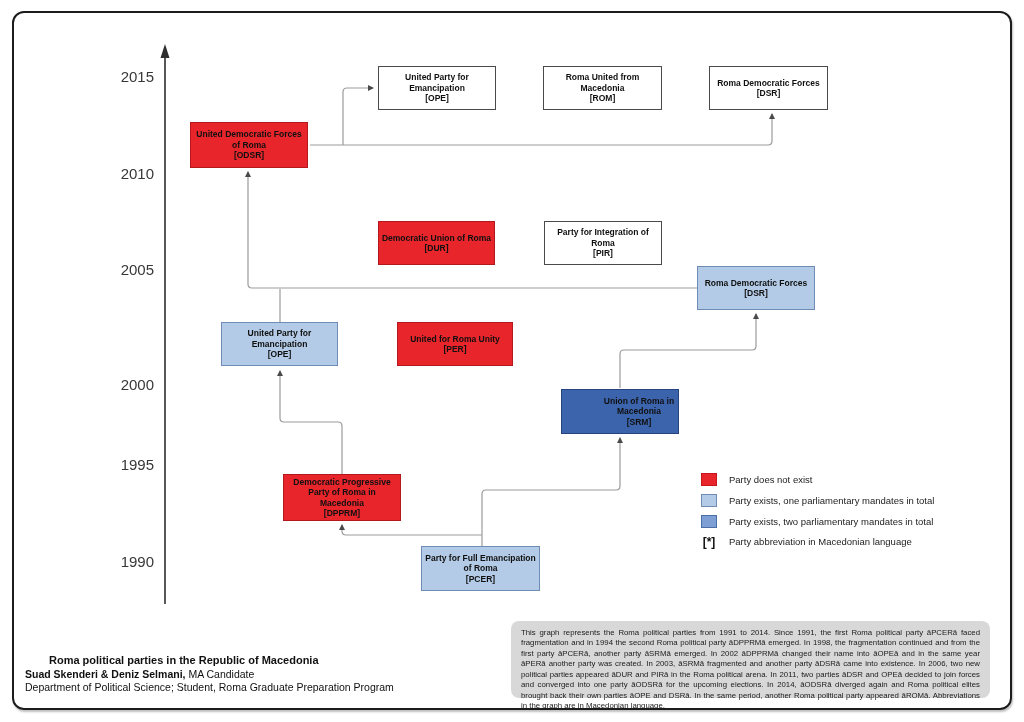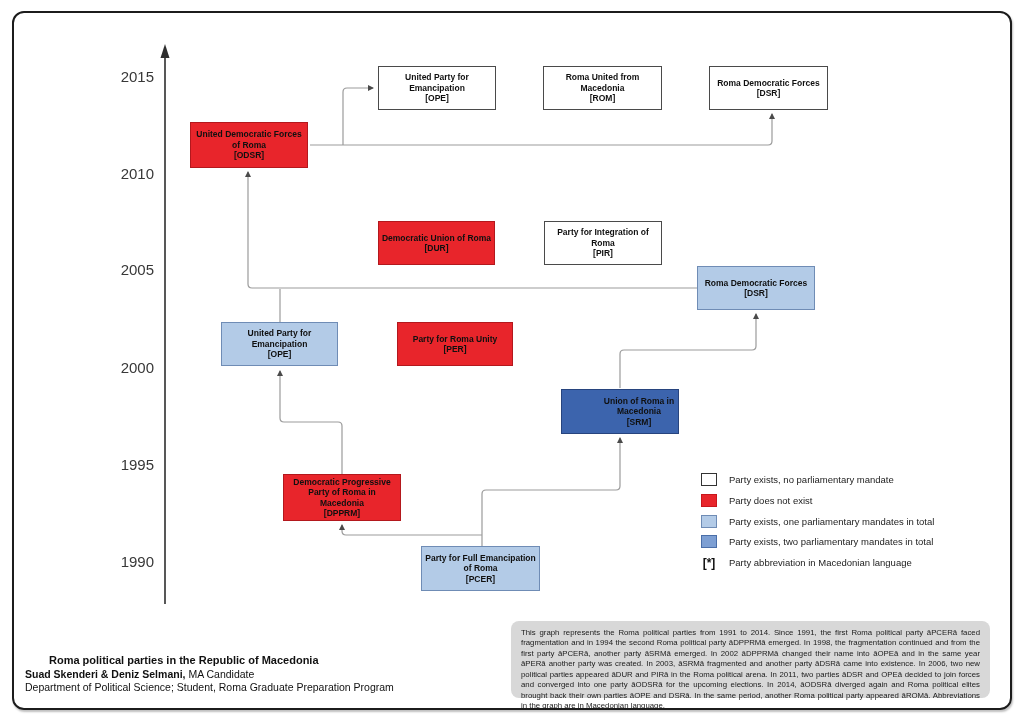--- a/index.html
+++ b/index.html
@@ -69,21 +69,21 @@
       <path d="M620,388 L620,354 Q620,350 624,350 L752,350 Q756,350 756,346 L756,314" marker-end="url(#arr)"></path>
       <path d="M482,546 L482,494 Q482,490 486,490 L616,490 Q620,490 620,486 L620,438" marker-end="url(#arr)"></path>
       <path d="M482,535 L346,535 Q342,535 342,531 L342,525" marker-end="url(#arr)"></path>
       <path d="M342,476 L342,426 Q342,422 338,422 L284,422 Q280,422 280,418 L280,371" marker-end="url(#arr)"></path>
     </g>
   </svg>
 
   <div class="year" style="left:108px;top:68px">2015</div>
   <div class="year" style="left:108px;top:165px">2010</div>
   <div class="year" style="left:108px;top:261px">2005</div>
-  <div class="year" style="left:108px;top:359px">2000</div>
+  <div class="year" style="left:108px;top:376px">2000</div>
   <div class="year" style="left:108px;top:456px">1995</div>
   <div class="year" style="left:108px;top:553px">1990</div>
 
   <div class="pbox c-white" style="left: 378px; top: 66px; width: 118px; height: 44px; background: rgb(255, 255, 255);">
     <div class="pname">United Party for Emancipation</div>
     <div class="pabbr">[OPE]</div>
   </div>
   <div class="pbox c-white" style="left: 543px; top: 66px; width: 119px; height: 44px; background: rgb(255, 255, 255);">
     <div class="pname">Roma United from Macedonia</div>
     <div class="pabbr">[ROM]</div>
@@ -106,41 +106,37 @@
   </div>
   <div class="pbox c-light" style="left: 697px; top: 266px; width: 118px; height: 44px; background: rgb(179, 203, 231);">
     <div class="pname">Roma Democratic Forces</div>
     <div class="pabbr">[DSR]</div>
   </div>
   <div class="pbox c-light" style="left: 221px; top: 322px; width: 117px; height: 44px; background: rgb(179, 203, 231);">
     <div class="pname">United Party for Emancipation</div>
     <div class="pabbr">[OPE]</div>
   </div>
   <div class="pbox c-red" style="left: 397px; top: 322px; width: 116px; height: 44px; background: rgb(232, 37, 43);">
-    <div class="pname">Party for Roma Unity</div>
+    <div class="pname">United for Roma Unity</div>
     <div class="pabbr">[PER]</div>
   </div>
   <div class="pbox c-dark" style="left: 561px; top: 389px; width: 118px; height: 45px; background: rgb(60, 100, 173); padding-left: 40px;">
     <div class="pname">Union of Roma in Macedonia</div>
     <div class="pabbr">[SRM]</div>
   </div>
   <div class="pbox c-light" style="left: 421px; top: 546px; width: 119px; height: 45px; background: rgb(179, 203, 231);">
     <div class="pname">Party for Full Emancipation of Roma</div>
     <div class="pabbr">[PCER]</div>
   </div>
   <div class="pbox c-red" style="left: 283px; top: 474px; width: 118px; height: 47px; background: rgb(232, 37, 43);">
     <div class="pname">Democratic Progressive Party of Roma in Macedonia</div>
     <div class="pabbr">[DPPRM]</div>
   </div>
 
   <div class="legend">
-    <div class="lrow">
-      <span class="sw sw-white" style="background: rgb(255, 255, 255);"></span>
-      <span class="llabel">Party exists, no parliamentary mandate</span>
-    </div>
     <div class="lrow">
       <span class="sw sw-red" style="background: rgb(232, 37, 43);"></span>
       <span class="llabel">Party does not exist</span>
     </div>
     <div class="lrow">
       <span class="sw sw-light" style="background: rgb(179, 203, 231);"></span>
       <span class="llabel">Party exists, one parliamentary mandates in total</span>
     </div>
     <div class="lrow">
       <span class="sw sw-mid" style="background: rgb(125, 159, 211);"></span>

